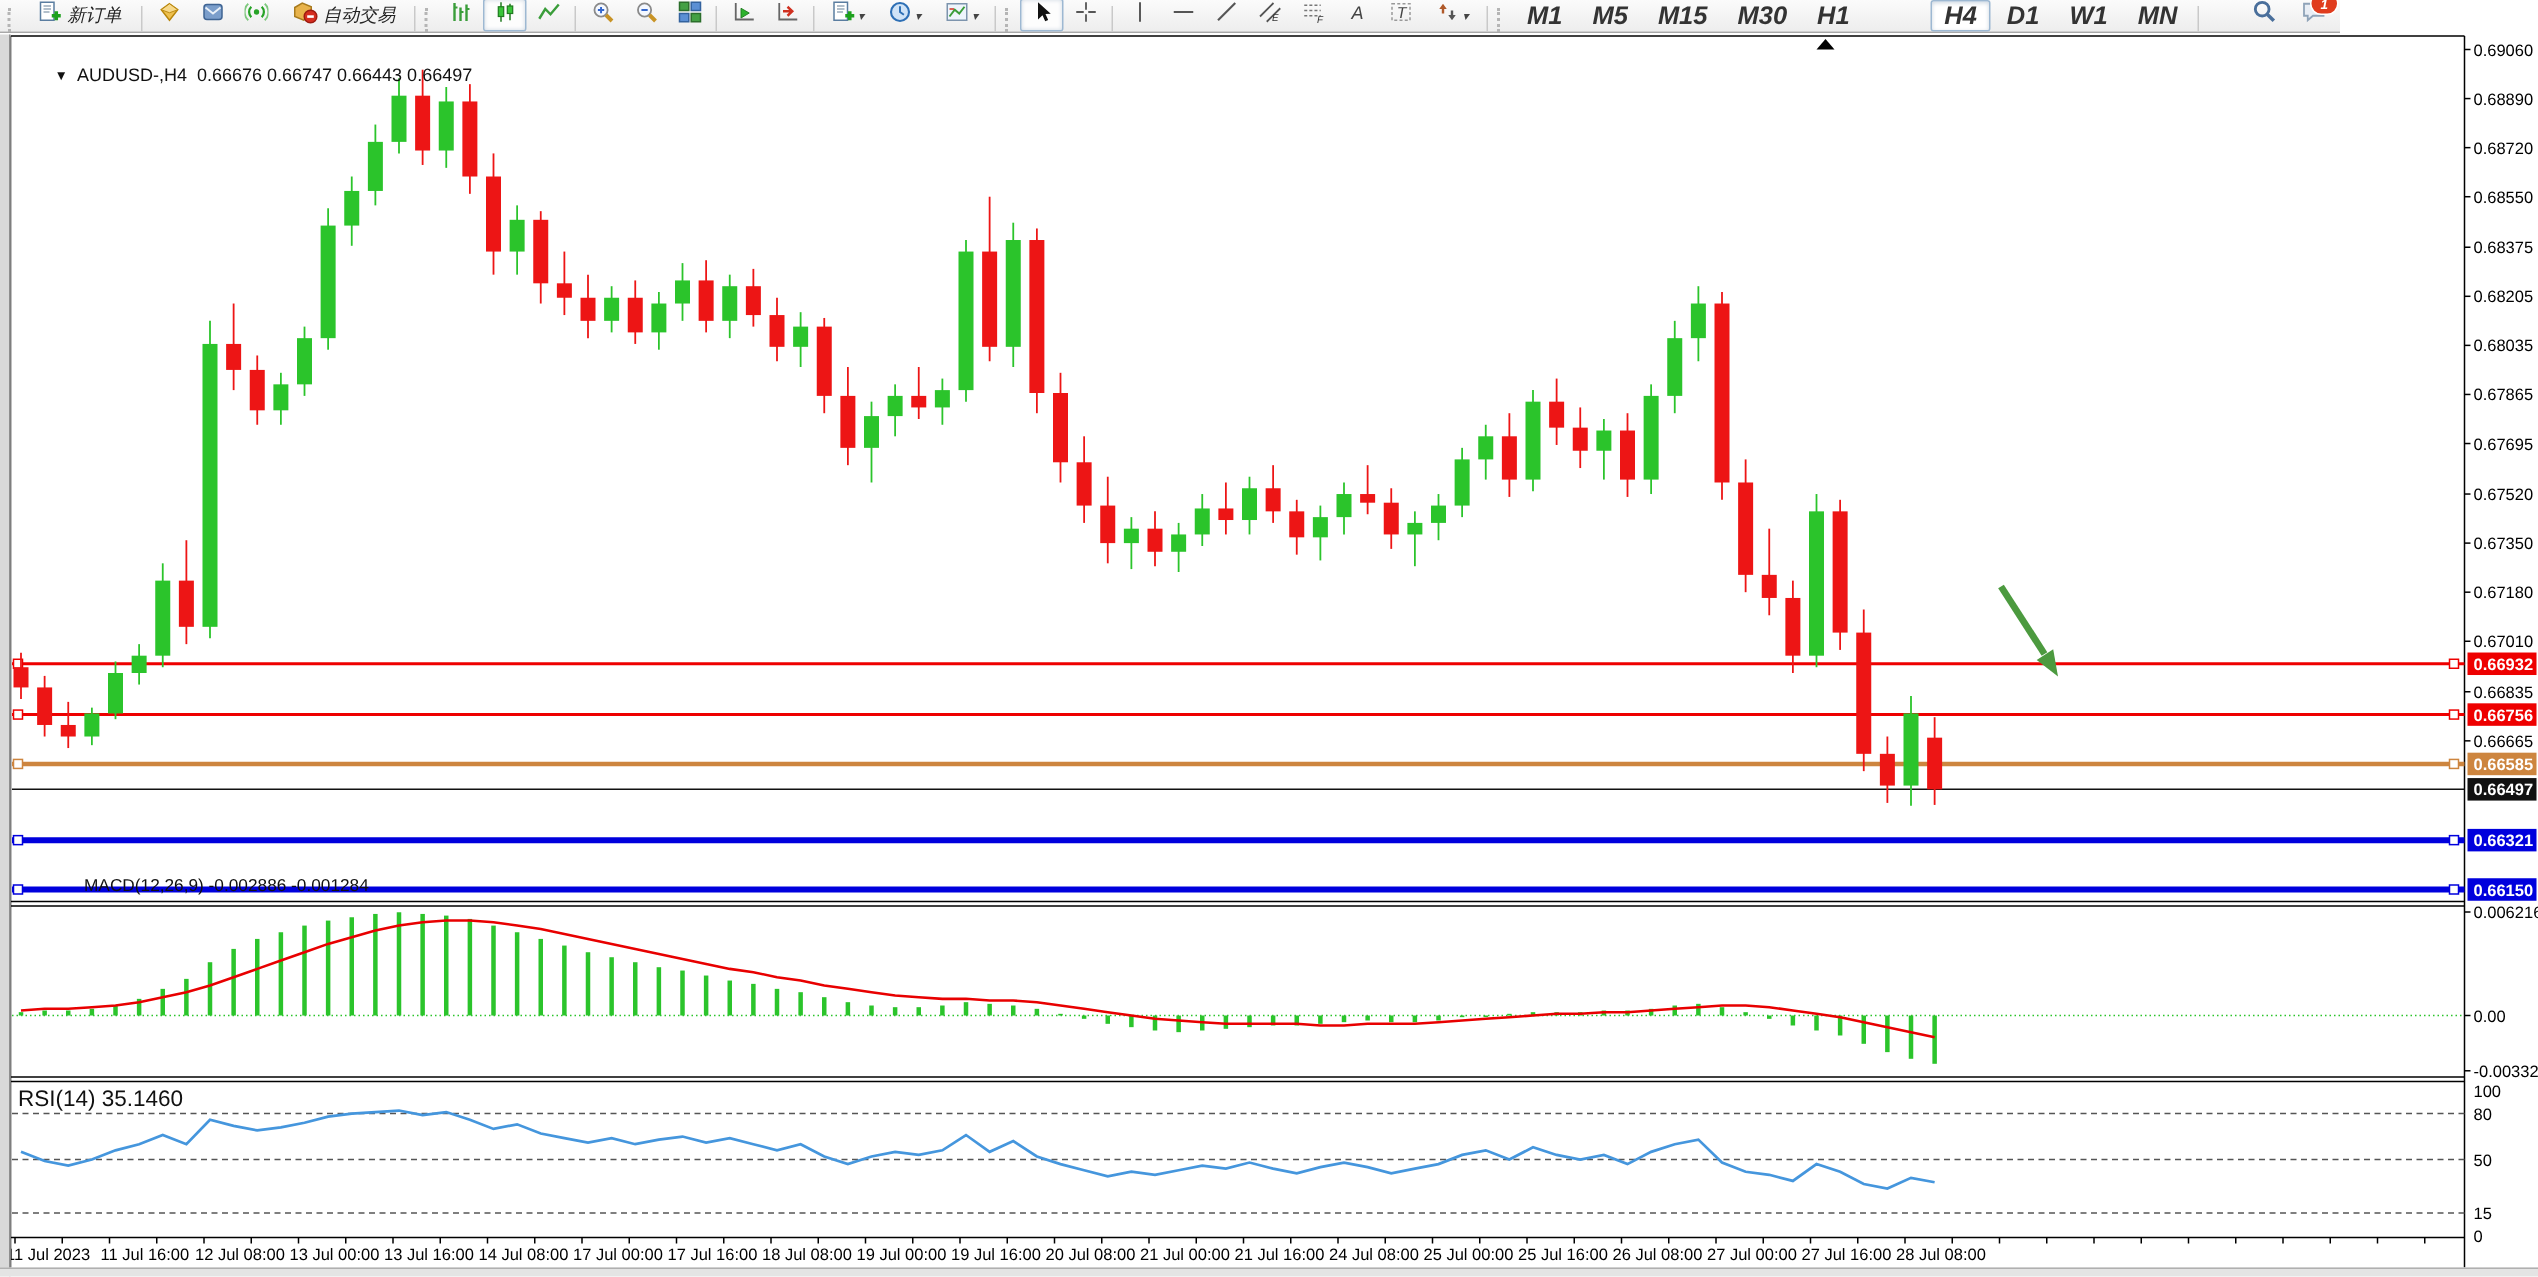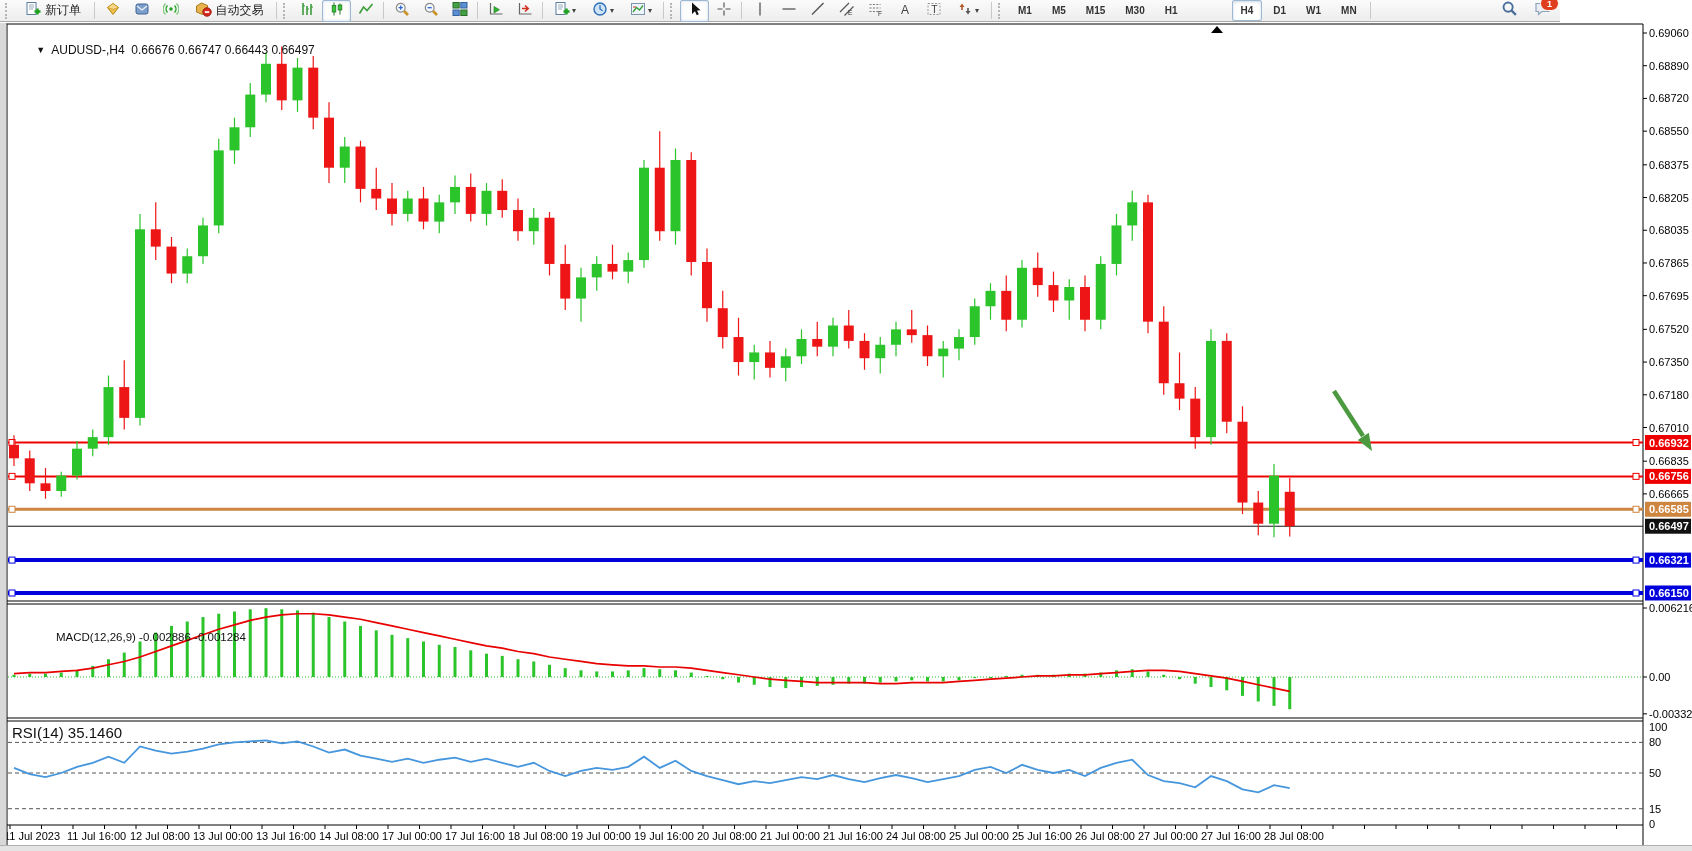--- a/index.html
+++ b/index.html
@@ -1,43 +1,43 @@
 <!DOCTYPE html>
 <html><head>
 <meta charset="utf-8">
 <style>
   html,body{margin:0;padding:0;background:#e9e9e9;font-family:"Liberation Sans",sans-serif;}
   #app{position:relative;width:1692px;height:851px;background:#fff;overflow:hidden;}
   
   #toolbar{position:absolute;left:0;top:0;width:1560px;height:22px;background:linear-gradient(#fbfbfb,#ededed);
-           border-bottom:1px solid #a8a8a8;display:flex;align-items:center;padding:0 2px;box-sizing:border-box;z-index:5;}
+           border-bottom:1px solid #a8a8a8;display:flex;align-items:flex-end;padding:0 2px;box-sizing:border-box;z-index:5;font-style:italic;}
   .grip{width:5px;height:16px;margin:0 3px;border-left:2px dotted #b5b5b5;}
   .sep{width:1px;height:17px;background:#c9c9c9;margin:0 3px;}
   .tbtn{display:inline-flex;align-items:center;justify-content:center;height:20px;min-width:23px;padding:0 2px;
         border:1px solid transparent;border-radius:2px;cursor:default;}
   .tbtn.active{background:#fdfdfd;border-color:#9db8d2;box-shadow:inset 0 0 3px #cfd8e2;}
   .tlabel{font-size:12px;color:#222;margin-left:4px;white-space:nowrap;}
   .caret{font-size:8px;color:#444;margin-left:2px;}
   .tfbtn{display:inline-flex;align-items:center;justify-content:center;height:19px;padding:0 8px;margin:0 1px;
-         font-size:10px;font-weight:bold;color:#333;border:1px solid transparent;border-radius:2px;}
+         font-size:17px;font-weight:bold;color:#333;border:1px solid transparent;border-radius:2px;}
   .tfbtn.active{background:#fff;border-color:#9db8d2;box-shadow:inset 0 1px 3px #ccd6e0;margin-left:44px;}
   #tb-right{margin-left:auto;display:flex;align-items:center;margin-right:6px;}
   #notif-wrap{position:relative;margin-left:10px;}
   #notif-badge{position:absolute;top:-4px;right:-7px;min-width:13px;height:13px;border-radius:8px;background:#e03c1e;
                color:#fff;font-size:9px;font-weight:bold;display:flex;align-items:center;justify-content:center;
                border:1px solid #fff;padding:0 2px;}
   
   #chart-area{position:absolute;left:0;top:23px;width:1692px;height:828px;background:#fff;}
   #left-strip{position:absolute;left:0;top:23px;width:7px;height:828px;background:#d9d9d9;border-right:1px solid #8f8f8f;box-sizing:border-box;z-index:2;}
   #bottom-strip{position:absolute;left:0;top:845px;width:1692px;height:6px;background:#e4e4e4;border-top:1px solid #b0b0b0;box-sizing:border-box;z-index:3;}
   #chart-canvas{position:absolute;left:0;top:0;width:1692px;height:851px;z-index:1;}
   .overlay-label{position:absolute;font-size:12px;color:#111;white-space:pre;z-index:4;}
   #chart-title{left:23px;top:29px;}
   #chart-title .tri{font-size:9px;color:#111;margin-right:6px;vertical-align:1px;}
-  #macd-label{left:12px;top:631px;font-size:11.5px;padding-left:44px;}
+  #macd-label{left:12px;top:585px;font-size:11.5px;padding-left:44px;}
   #rsi-label{left:12px;top:724px;font-size:15px;}
 </style>
 </head>
 <body>
 
 <div id="app">
 
   <div id="toolbar">
     <span class="grip"></span>
 

